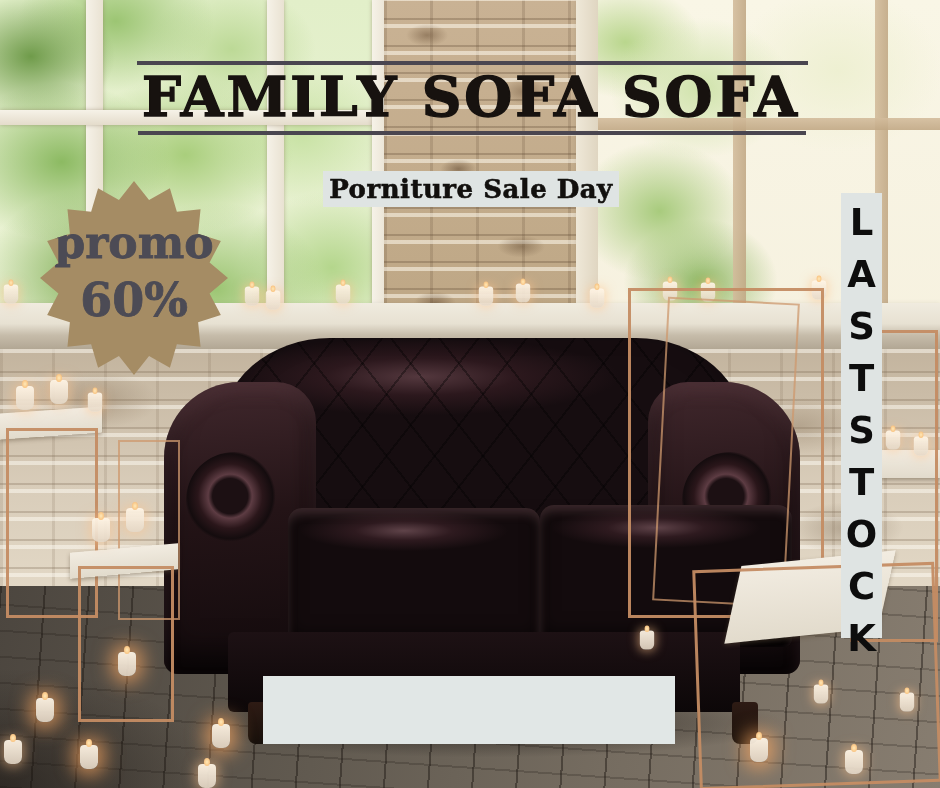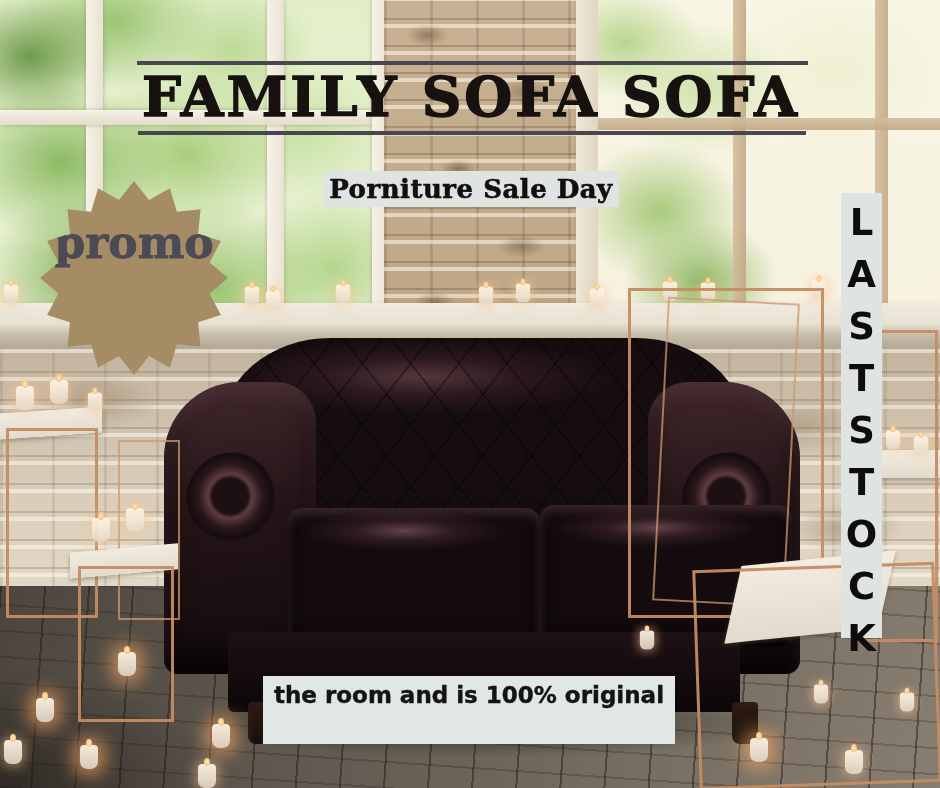--- a/index.html
+++ b/index.html
@@ -204,21 +204,21 @@
   <div class="cdl sm" style="left:812px;top:682px;"></div>
   <div class="cdl sm" style="left:898px;top:690px;"></div>
 
   <div class="rule" style="left:137px;top:61px;width:671px;"></div>
   <div class="title">FAMILY SOFA SOFA</div>
   <div class="rule" style="left:138px;top:131px;width:668px;"></div>
   <div class="subtitle">Porniture Sale Day</div>
 
   <div class="badge">
     <div class="badge-line badge-l1">promo</div>
+    <div class="badge-line badge-l2">60%</div>
   </div>
 
   <div class="side-banner">LASTSTOCK</div>
 
   <div class="caption">
-    <span style="position:static;display:block;">the room and is 100% original</span>
   </div>
 
 </div>
 
 </body></html>

